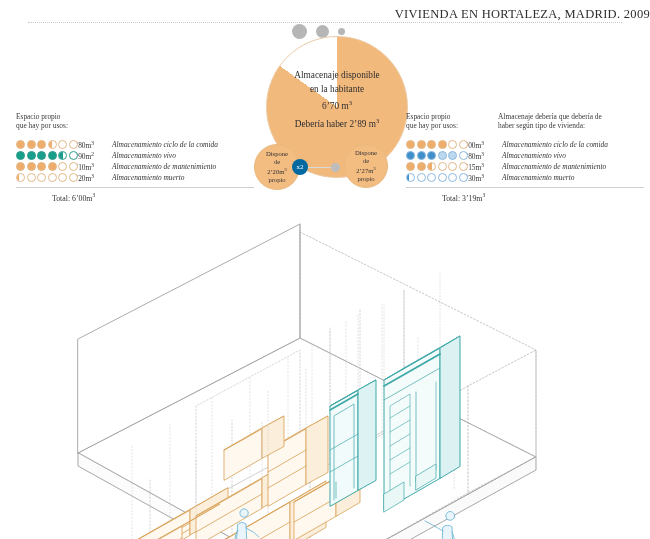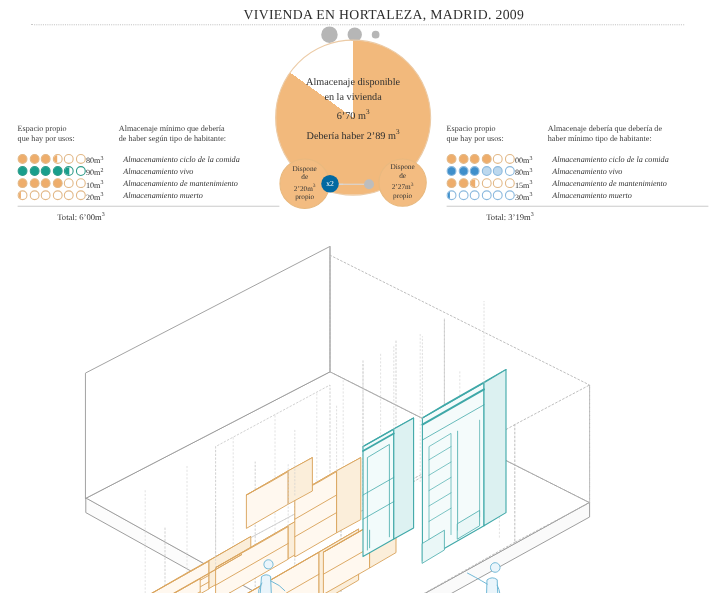--- a/index.html
+++ b/index.html
@@ -9,21 +9,21 @@
     background: #ffffff;
     font-family: "Liberation Serif", serif;
     color: #3a3a3a;
     overflow: hidden;
     position: relative;
   }
 
   
   .title-bar {
     position: absolute; top: 4px; left: 0; width: 650px;
-    text-align: center;
+    text-align: right;
     padding-left: 48px;
   }
   .title-bar .title {
     font-size: 12.5px; letter-spacing: .3px; color: #2e2e2e;
     font-family: "Liberation Serif", serif;
   }
   .dotted-rule {
     position: absolute; top: 22px; left: 28px; width: 594px;
     border-top: 1px dotted #c9c9c9;
   }
@@ -33,21 +33,21 @@
     position: absolute; top: 24px; left: 292px;
     display: flex; align-items: center; gap: 9px;
   }
   .grey-dots i { display:block; background:#b6b6b6; border-radius:50%; }
   .gd1 { width: 15px; height: 15px; }
   .gd2 { width: 13px; height: 13px; }
   .gd3 { width: 7px;  height: 7px;  }
 
   
   .main-pie-wrap {
-    position: absolute; left: 250px; top: 36px;
+    position: absolute; left: 266px; top: 36px;
     width: 142px; height: 142px;
   }
   .main-pie {
     width: 142px; height: 142px; border-radius: 50%;
     background: conic-gradient(from 0deg,
                 #f2b97c 0deg 300deg,
                 #ffffff 300deg 360deg);
     border: 1px solid #eccba6;
   }
   .main-pie-label {
@@ -151,21 +151,21 @@
 <div class="grey-dots">
   <i class="gd1"></i>
   <i class="gd2"></i>
   <i class="gd3"></i>
 </div>
 
 <div class="main-pie-wrap">
   <div class="main-pie" id="main-pie-shape" style="background: conic-gradient(rgb(242, 185, 124) 0deg, rgb(242, 185, 124) 305.64deg, rgb(255, 255, 255) 305.64deg, rgb(255, 255, 255) 360deg);"></div>
   <div class="main-pie-label">
     <div>Almacenaje disponible</div>
-    <div>en la vivienda</div>
+    <div>en la habitante</div>
     <div><span>6’70 m</span><sup>3</sup></div>
     <div><span>Debería haber 2’89 m</span><sup>3</sup></div>
   </div>
 </div>
 
 <div class="connector" id="conn-a"></div>
 <div class="connector" id="conn-b"></div>
 
 <div class="mini-circle" id="mini-left">
   <div class="mtxt">
@@ -186,24 +186,20 @@
     <div><span>2’27m</span><sup>3</sup></div>
     <div>propio</div>
   </div>
 </div>
 
 <div class="legend" id="legend-left">
   <div class="heads">
     <div class="head-a">
       <div>Espacio propio</div>
       <div>que hay por usos:</div>
-    </div>
-    <div class="head-b">
-      <div>Almacenaje mínimo que debería</div>
-      <div>de haber  según tipo de habitante:</div>
     </div>
   </div>
   <div class="rows" id="rows-left">
       <div class="lrow">
         <div class="dots">
           <span class="dot full"></span>
           <span class="dot full"></span>
           <span class="dot full"></span>
           <span class="dot half"></span>
           <span class="dot"></span>
@@ -257,21 +253,21 @@
 </div>
 
 <div class="legend" id="legend-right">
   <div class="heads">
     <div class="head-a">
       <div>Espacio propio</div>
       <div>que hay por usos:</div>
     </div>
     <div class="head-b">
       <div>Almacenaje debería que debería de</div>
-      <div>haber  mínimo tipo de habitante:</div>
+      <div>haber  según tipo de vivienda:</div>
     </div>
   </div>
   <div class="rows" id="rows-right">
       <div class="lrow">
         <div class="dots">
           <span class="dot full"></span>
           <span class="dot full"></span>
           <span class="dot full"></span>
           <span class="dot full"></span>
           <span class="dot"></span>

